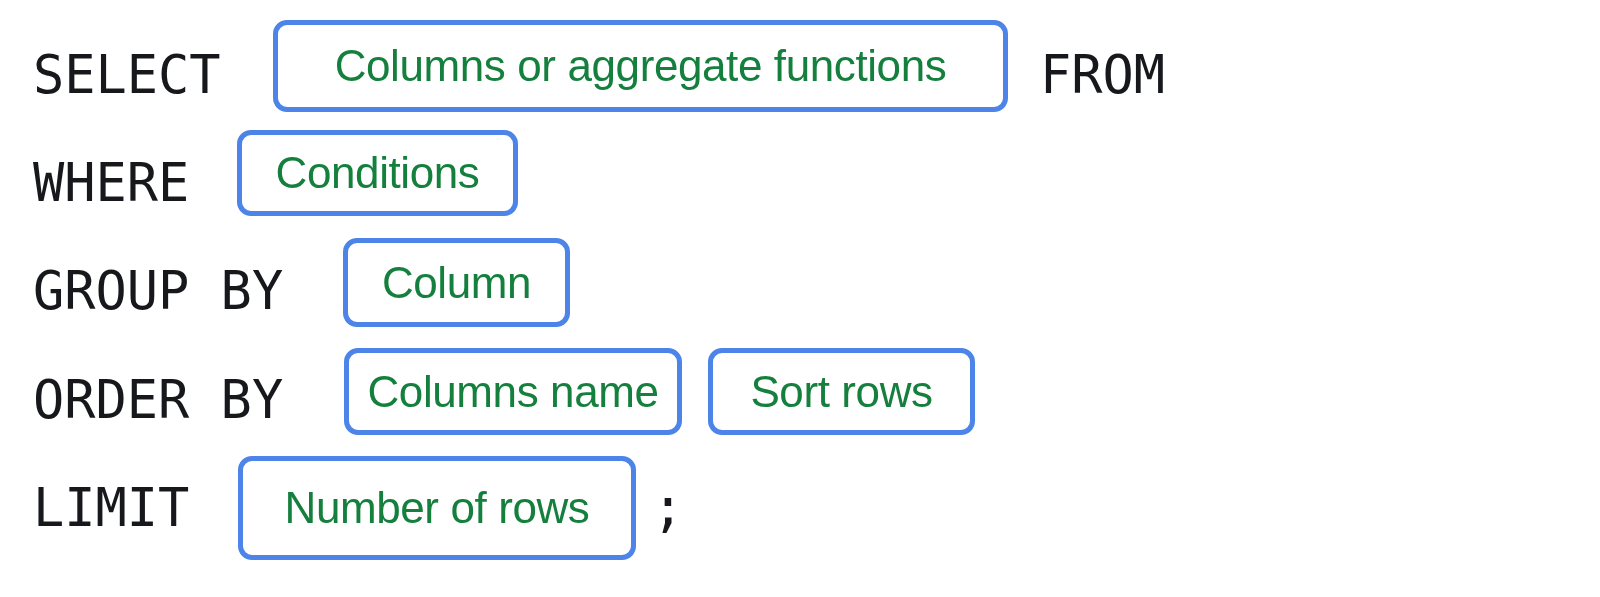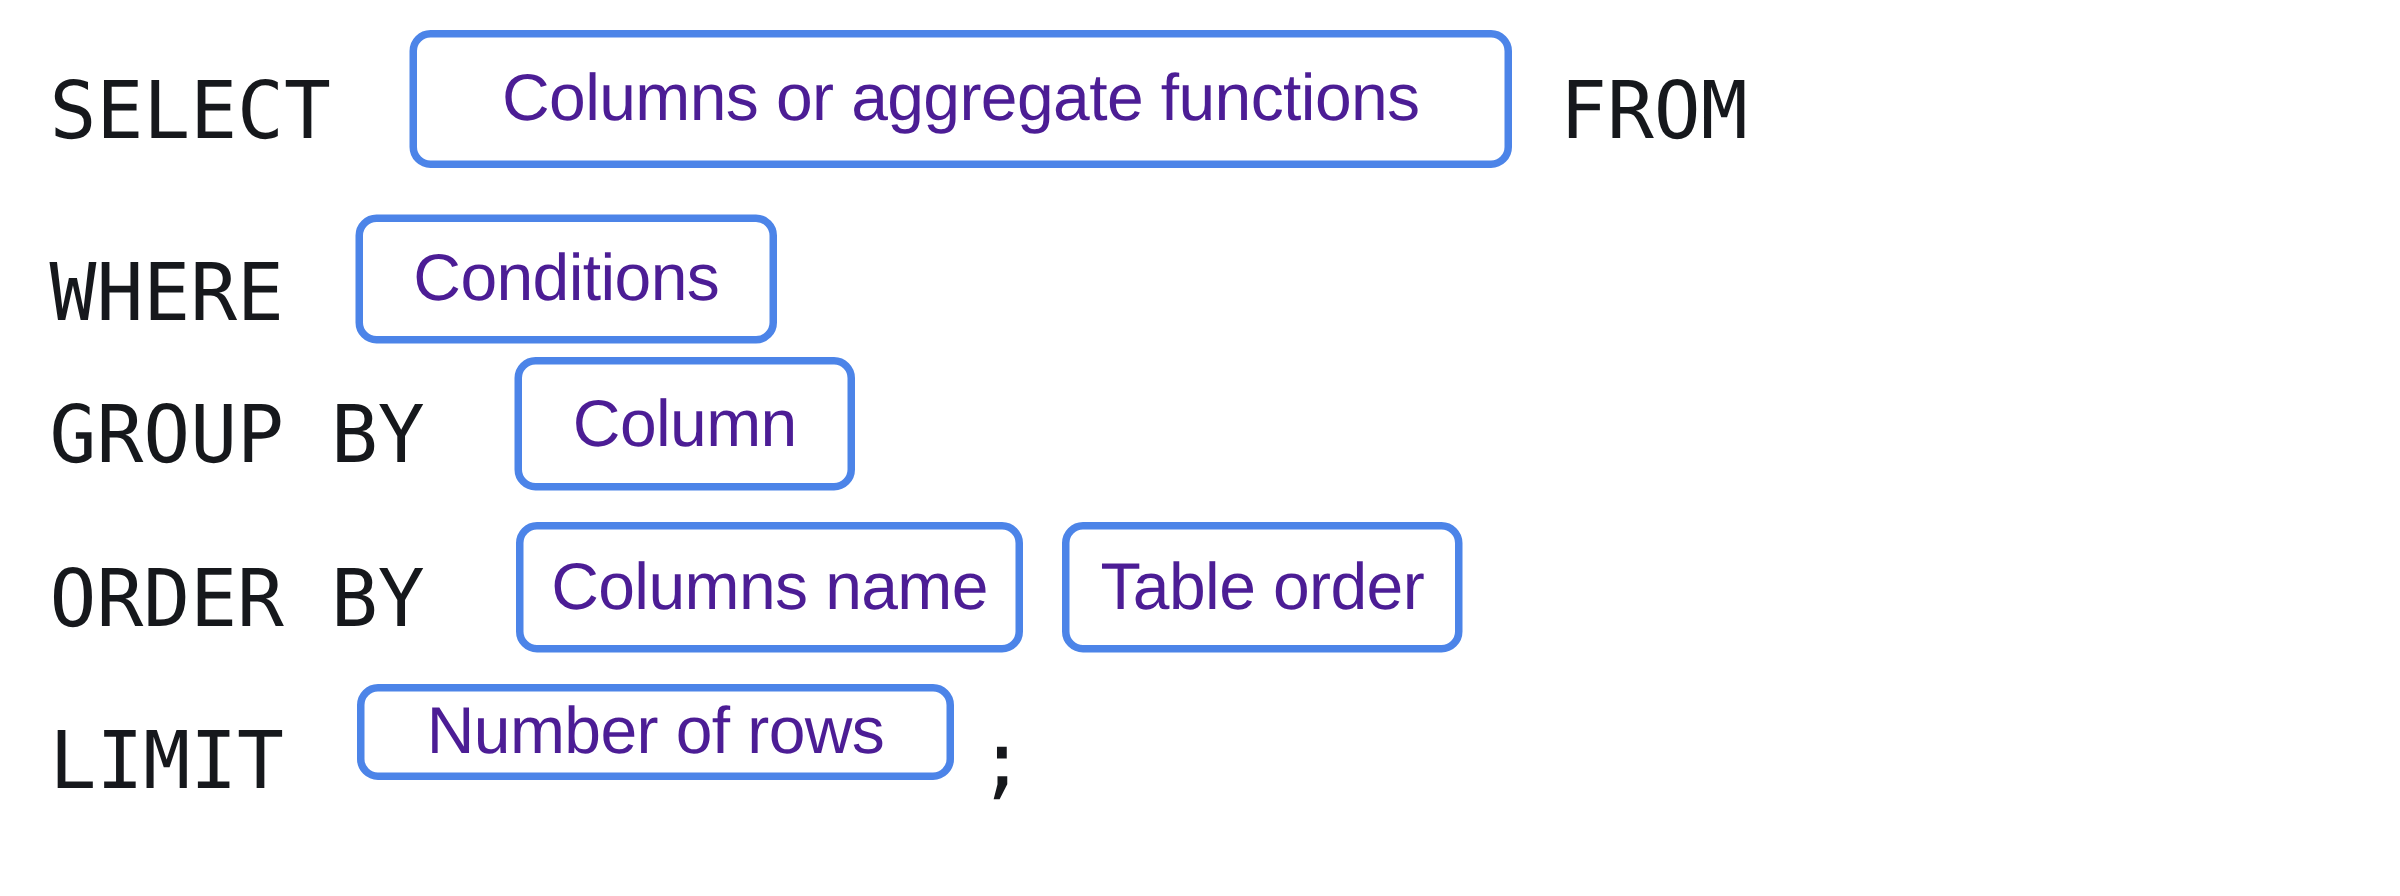--- a/index.html
+++ b/index.html
@@ -58,42 +58,42 @@
     display: flex;
     align-items: center;
     justify-content: center;
     padding: 0 24px;
   }
   .slot-label {
     font-family: "Liberation Sans", sans-serif;
     font-weight: 400;
     font-size: 44px;
     line-height: 1;
-    color: #4c1d95;
+    color: #15803d;
     white-space: nowrap;
     letter-spacing: -0.4px;
   }
 </style>
 </head>
 <body>
 
 <div id="canvas" style="background: rgb(255, 255, 255);">
 
   <div class="row" style="top:0px;">
     <span class="keyword" style="left: 33px; top: 48px; color: rgb(22, 24, 28);">SELECT</span>
 
     <div class="slot" style="left: 273px; top: 20px; width: 735px; height: 92px; border-color: rgb(76, 132, 232);">
       <span class="slot-label">Columns or aggregate functions</span>
     </div>
 
     <span class="keyword" style="left: 1040px; top: 48px; color: rgb(22, 24, 28);">FROM</span>
 
   </div>
 
-  <div class="row" style="top:121px;">
+  <div class="row" style="top:108px;">
     <span class="keyword" style="left: 33px; top: 48px; color: rgb(22, 24, 28);">WHERE</span>
 
     <div class="slot" style="left: 237px; top: 22px; width: 281px; height: 86px; border-color: rgb(76, 132, 232);">
       <span class="slot-label">Conditions</span>
     </div>
   </div>
 
   <div class="row" style="top:218px;">
     <span class="keyword" style="left: 33px; top: 46px; color: rgb(22, 24, 28);">GROUP BY</span>
 
@@ -103,27 +103,27 @@
   </div>
 
   <div class="row" style="top:327px;">
     <span class="keyword" style="left: 33px; top: 46px; color: rgb(22, 24, 28);">ORDER BY</span>
 
     <div class="slot" style="left: 344px; top: 21px; width: 338px; height: 87px; border-color: rgb(76, 132, 232);">
       <span class="slot-label">Columns name</span>
     </div>
 
     <div class="slot" style="left: 708px; top: 21px; width: 267px; height: 87px; border-color: rgb(76, 132, 232);">
-      <span class="slot-label">Table order</span>
+      <span class="slot-label">Sort rows</span>
     </div>
   </div>
 
   <div class="row" style="top:435px;">
     <span class="keyword" style="left: 33px; top: 46px; color: rgb(22, 24, 28);">LIMIT</span>
 
-    <div class="slot" style="left: 238px; top: 21px; width: 398px; height: 64px; border-color: rgb(76, 132, 232);">
+    <div class="slot" style="left: 238px; top: 21px; width: 398px; height: 104px; border-color: rgb(76, 132, 232);">
       <span class="slot-label">Number of rows</span>
     </div>
 
     <span class="punct" style="left: 652px; top: 46px; color: rgb(22, 24, 28);">;</span>
   </div>
 
 </div>
 
 </body></html>

